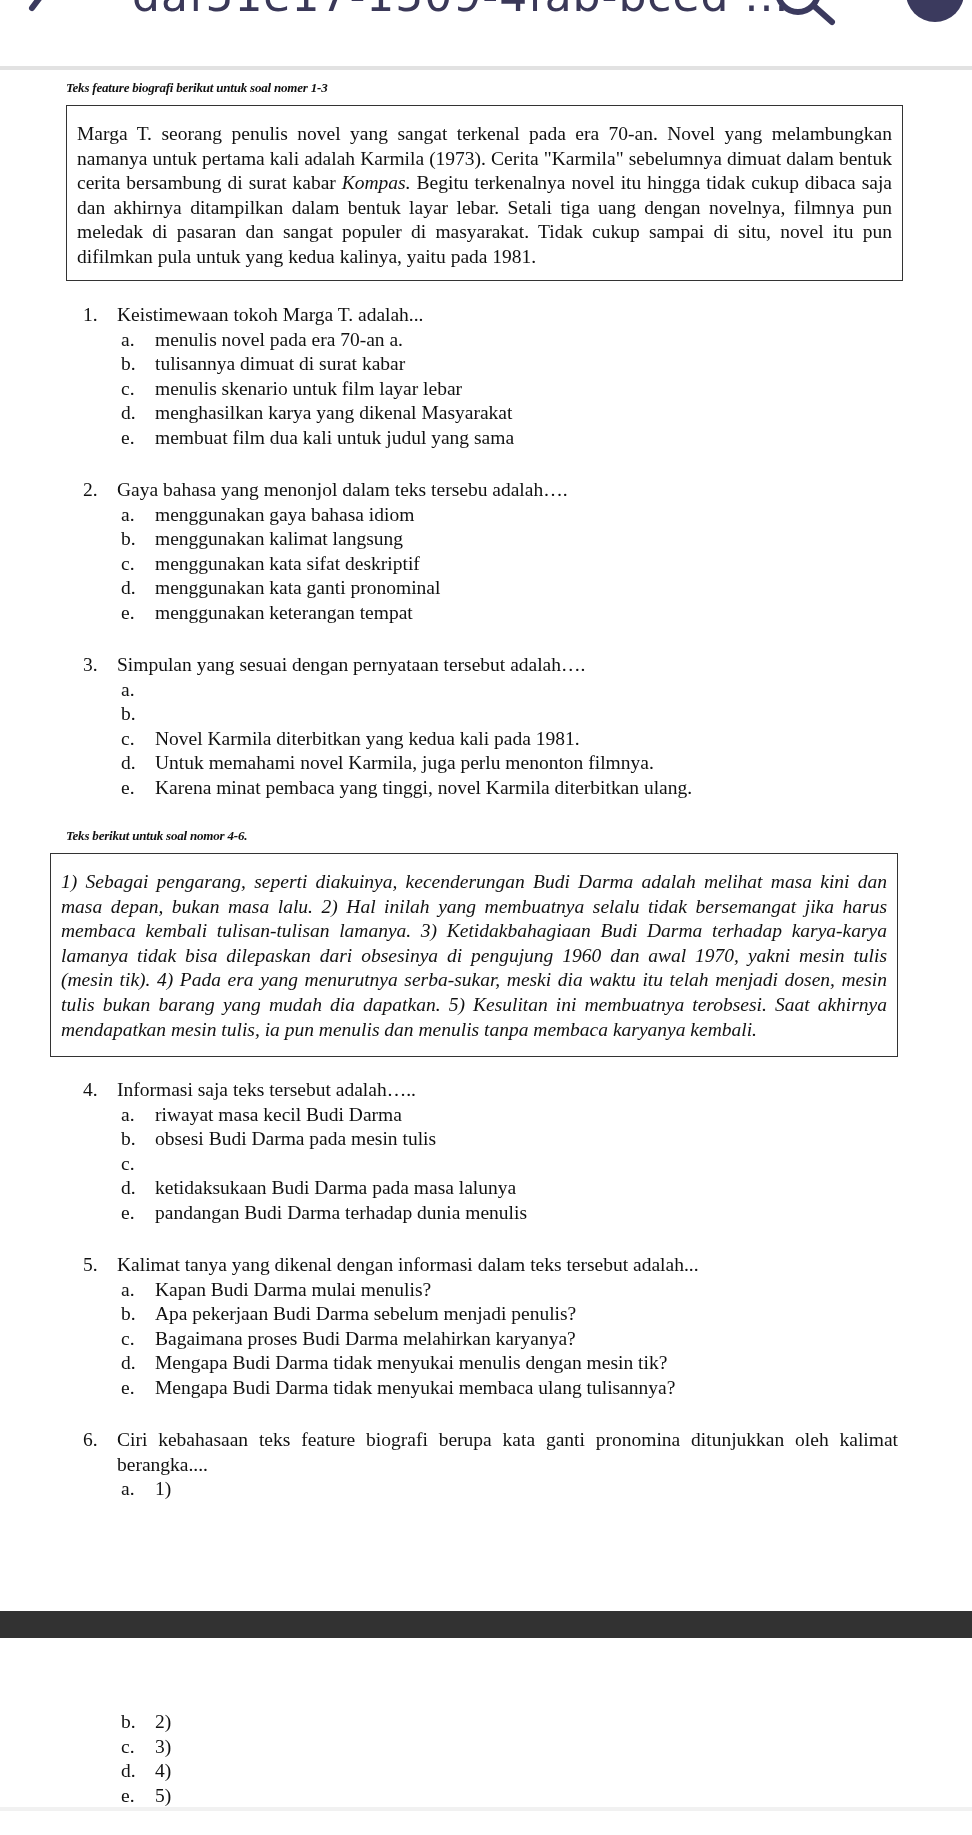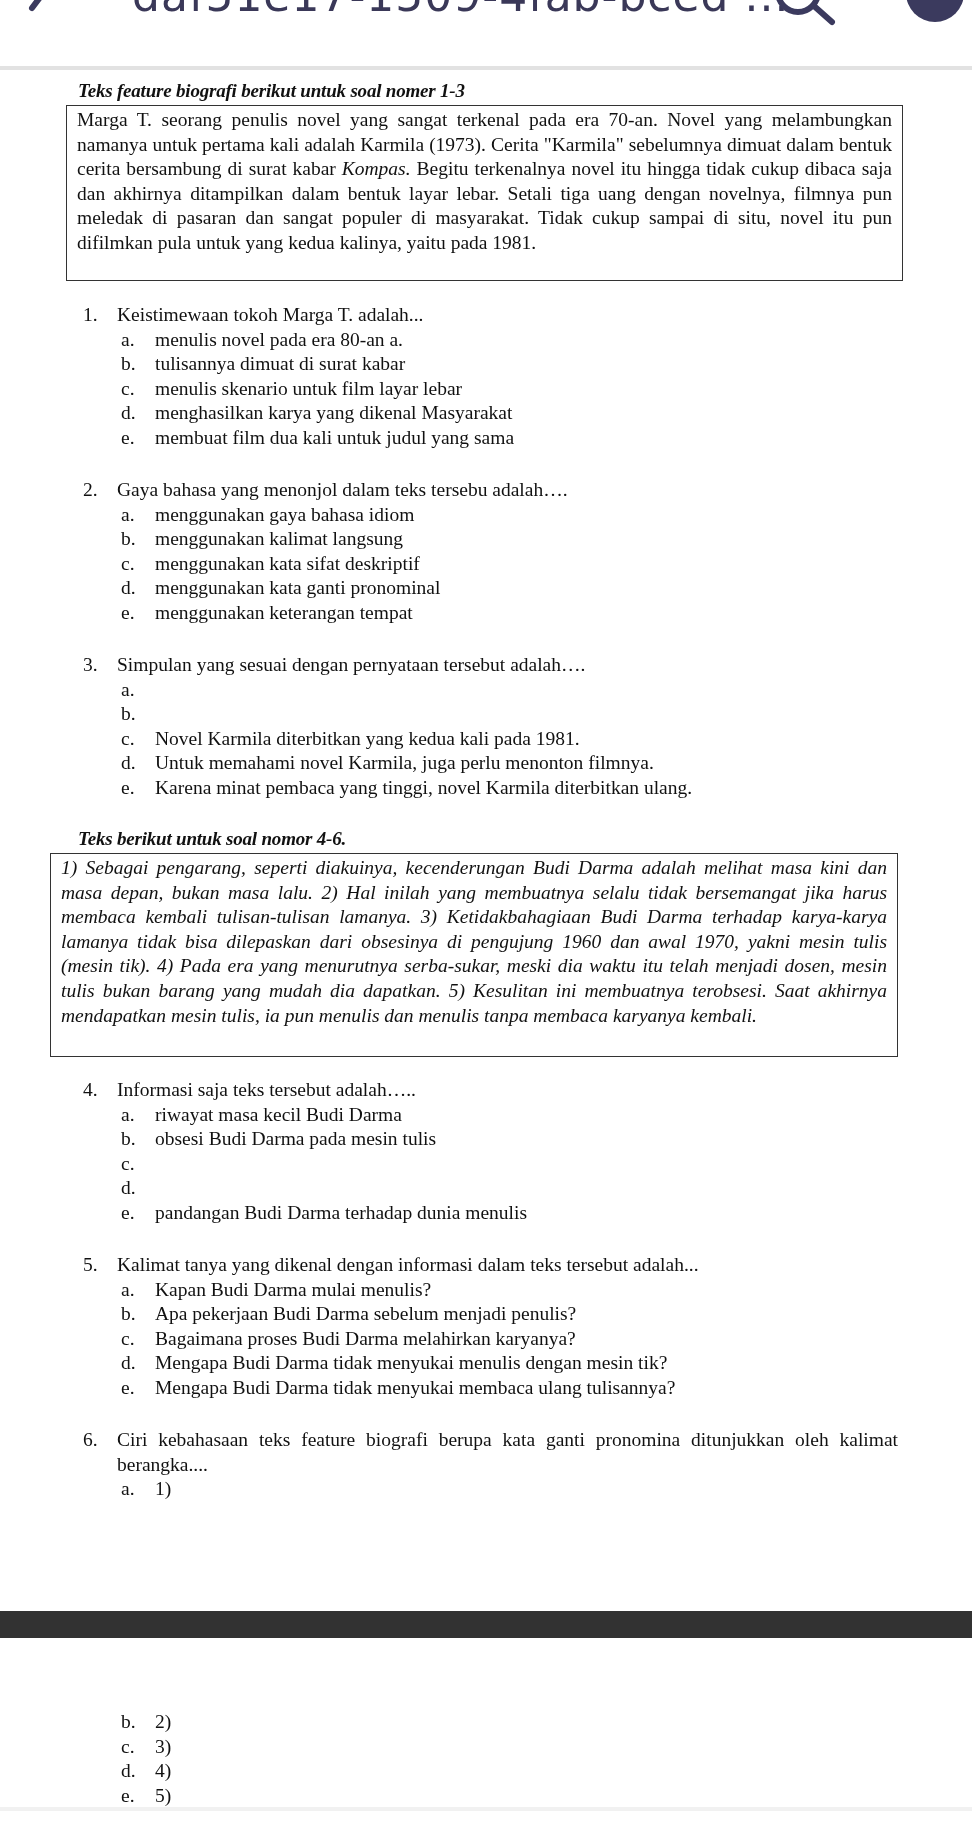--- a/index.html
+++ b/index.html
@@ -18,23 +18,23 @@
   .topbar .avatar { position: absolute; left: 906px; top: -36px; width: 58px; height: 58px; border-radius: 50%; background: #3b3a5e; }
   .divider-top { position: absolute; left: 0; top: 66px; width: 972px; height: 4px; background: #e2e2e2; }
 
   
   .doc { position: absolute; left: 0; top: 70px; width: 972px; }
   .section-head {
     position: absolute; left: 80px; top: -6px; font-weight: bold; font-size: 19px; text-decoration: underline;
     height: 8px; overflow: hidden; line-height: 4px; letter-spacing: 0.5px;
   }
   .section-head .inner { position: relative; top: -10px; }
-  .caption { position: absolute; left: 78px; font-style: italic; font-weight: bold; font-size: 19px; letter-spacing: -0.2px; }
+  .caption { position: absolute; left: 66px; font-style: italic; font-weight: bold; font-size: 13px; letter-spacing: -0.2px; }
   .box {
-    position: absolute; border: 1.5px solid #333; padding: 2px 10px 2px 10px; font-size: 19.5px;
+    position: absolute; border: 1.5px solid #333; padding: 16px 10px 2px 10px; font-size: 19.5px;
     line-height: 24.6px; text-align: justify; box-sizing: border-box;
   }
   .q { position: absolute; left: 83px; font-size: 19.5px; line-height: 24.6px; }
   .q .stem { display: flex; }
   .q .num { width: 34px; flex: none; }
   .q .stemtext { flex: 1; }
   .q .opt { display: flex; margin-left: 38px; }
   .q .opt .letter { width: 34px; flex: none; }
   .q6 { width: 815px; }
   .q6 .stemtext { text-align: justify; }
@@ -71,21 +71,21 @@
     <span>Marga T. seorang penulis novel yang sangat terkenal pada era 70-an. Novel yang melambungkan namanya untuk pertama kali adalah Karmila (1973). Cerita "Karmila" sebelumnya dimuat dalam bentuk cerita bersambung di surat kabar </span><i>Kompas.</i><span> Begitu terkenalnya novel itu hingga tidak cukup dibaca saja dan akhirnya ditampilkan dalam bentuk layar lebar. Setali tiga uang dengan novelnya, filmnya pun meledak di pasaran dan sangat populer di masyarakat. Tidak cukup sampai di situ, novel itu pun difilmkan pula untuk yang kedua kalinya, yaitu pada 1981.</span>
   </div>
 
   <div class="q" style="top:233px;">
     <div class="stem">
         <span class="num">1.</span>
         <span class="stemtext">Keistimewaan tokoh Marga T. adalah...</span>
       </div>
     <div class="opt">
         <span class="letter">a.</span>
-        <span>menulis novel pada era 80-an a.</span>
+        <span>menulis novel pada era 70-an a.</span>
       </div>
     <div class="opt">
         <span class="letter">b.</span>
         <span>tulisannya dimuat di surat kabar</span>
       </div>
     <div class="opt">
         <span class="letter">c.</span>
         <span>menulis skenario untuk film layar lebar</span>
       </div>
     <div class="opt">
@@ -166,20 +166,21 @@
       </div>
     <div class="opt">
         <span class="letter">b.</span>
         <span>obsesi Budi Darma pada mesin tulis</span>
       </div>
     <div class="opt">
         <span class="letter">c.</span>
       </div>
     <div class="opt">
         <span class="letter">d.</span>
+        <span>ketidaksukaan Budi Darma pada masa lalunya</span>
       </div>
     <div class="opt">
         <span class="letter">e.</span>
         <span>pandangan Budi Darma terhadap dunia menulis</span>
       </div>
   </div>
 
   <div class="q" style="top:1183px;">
     <div class="stem">
         <span class="num">5.</span>

